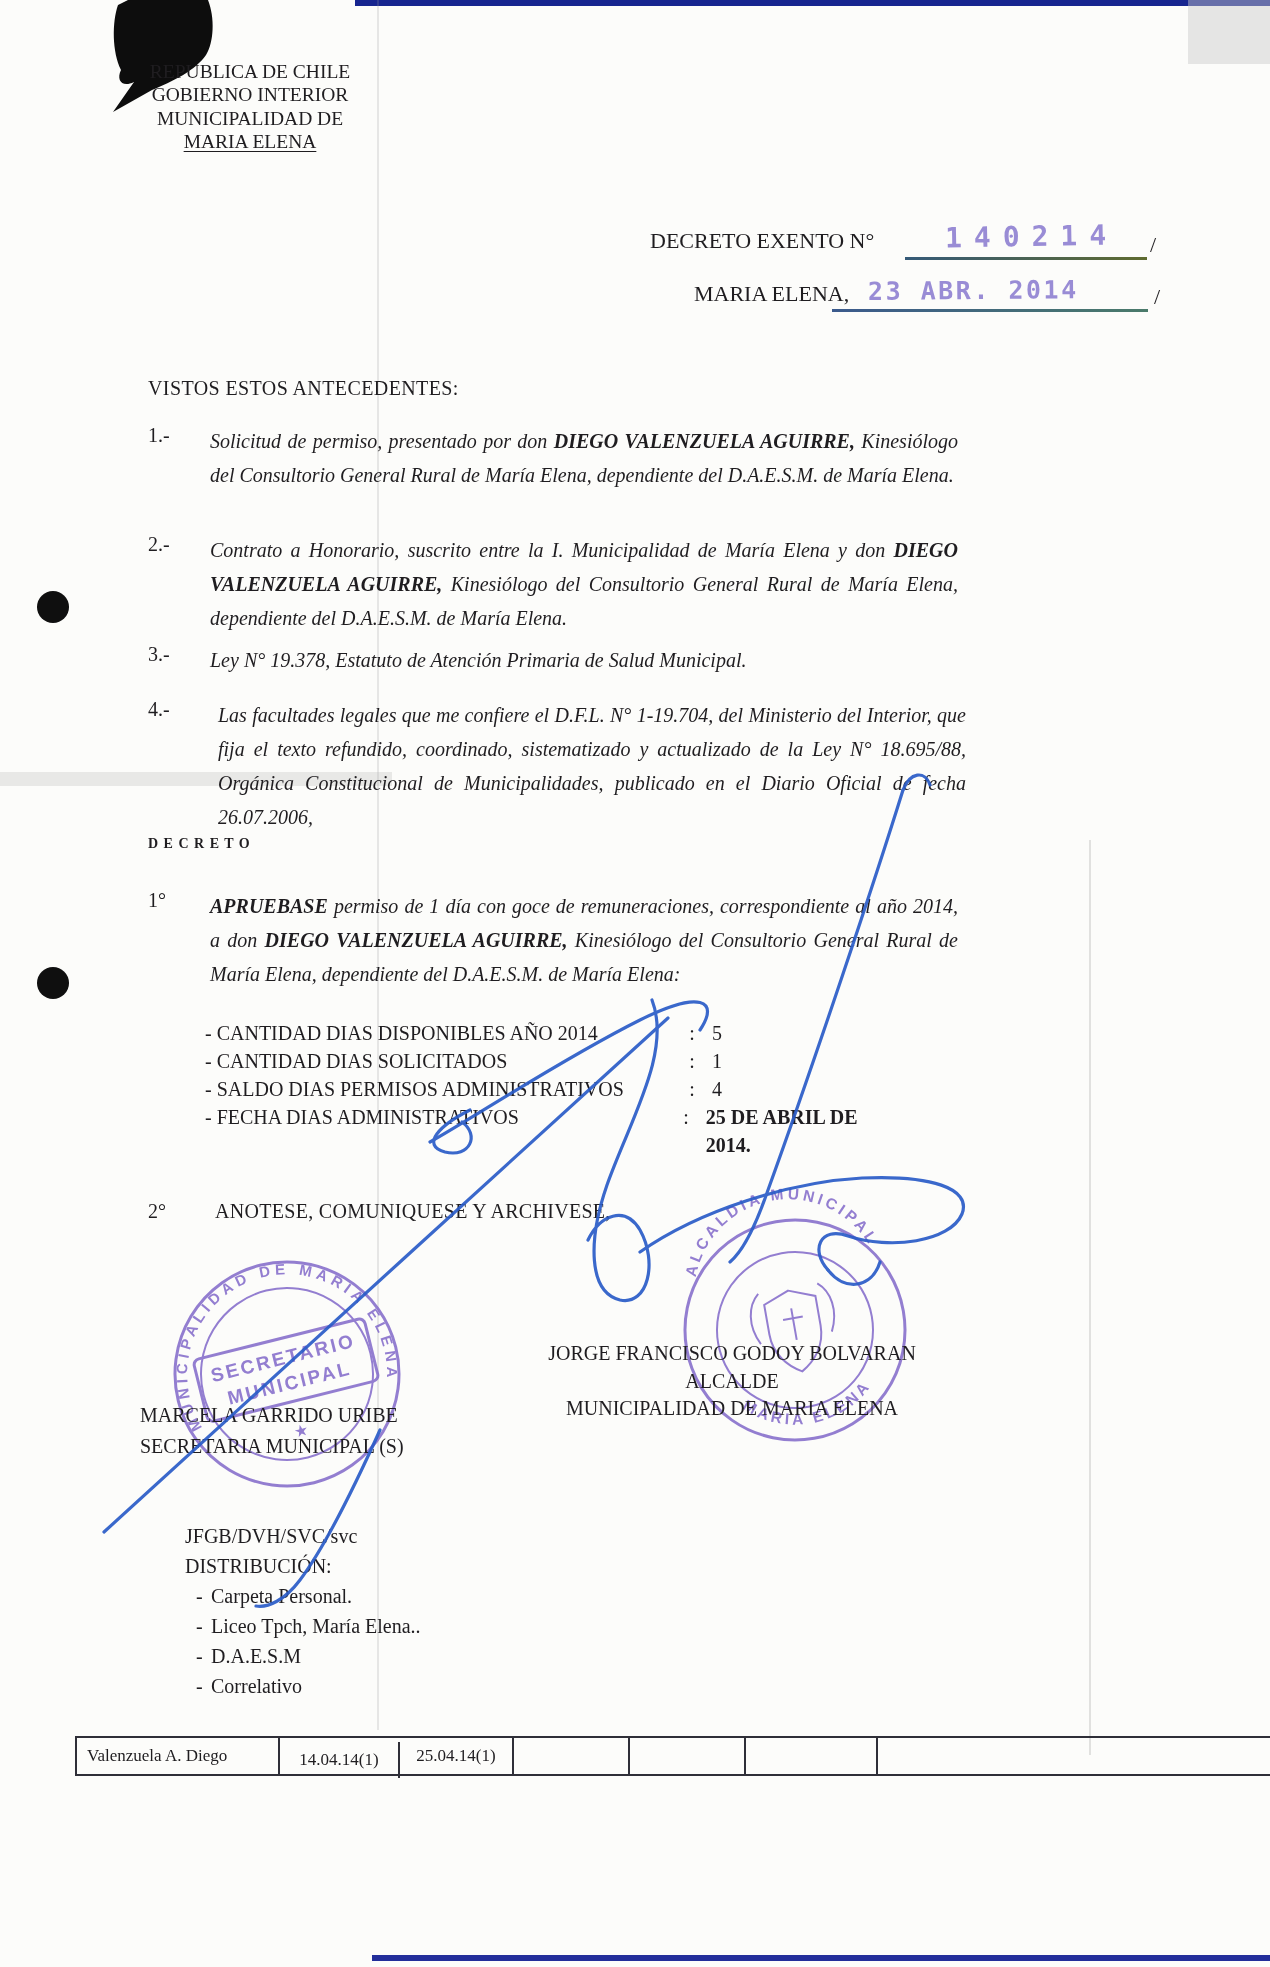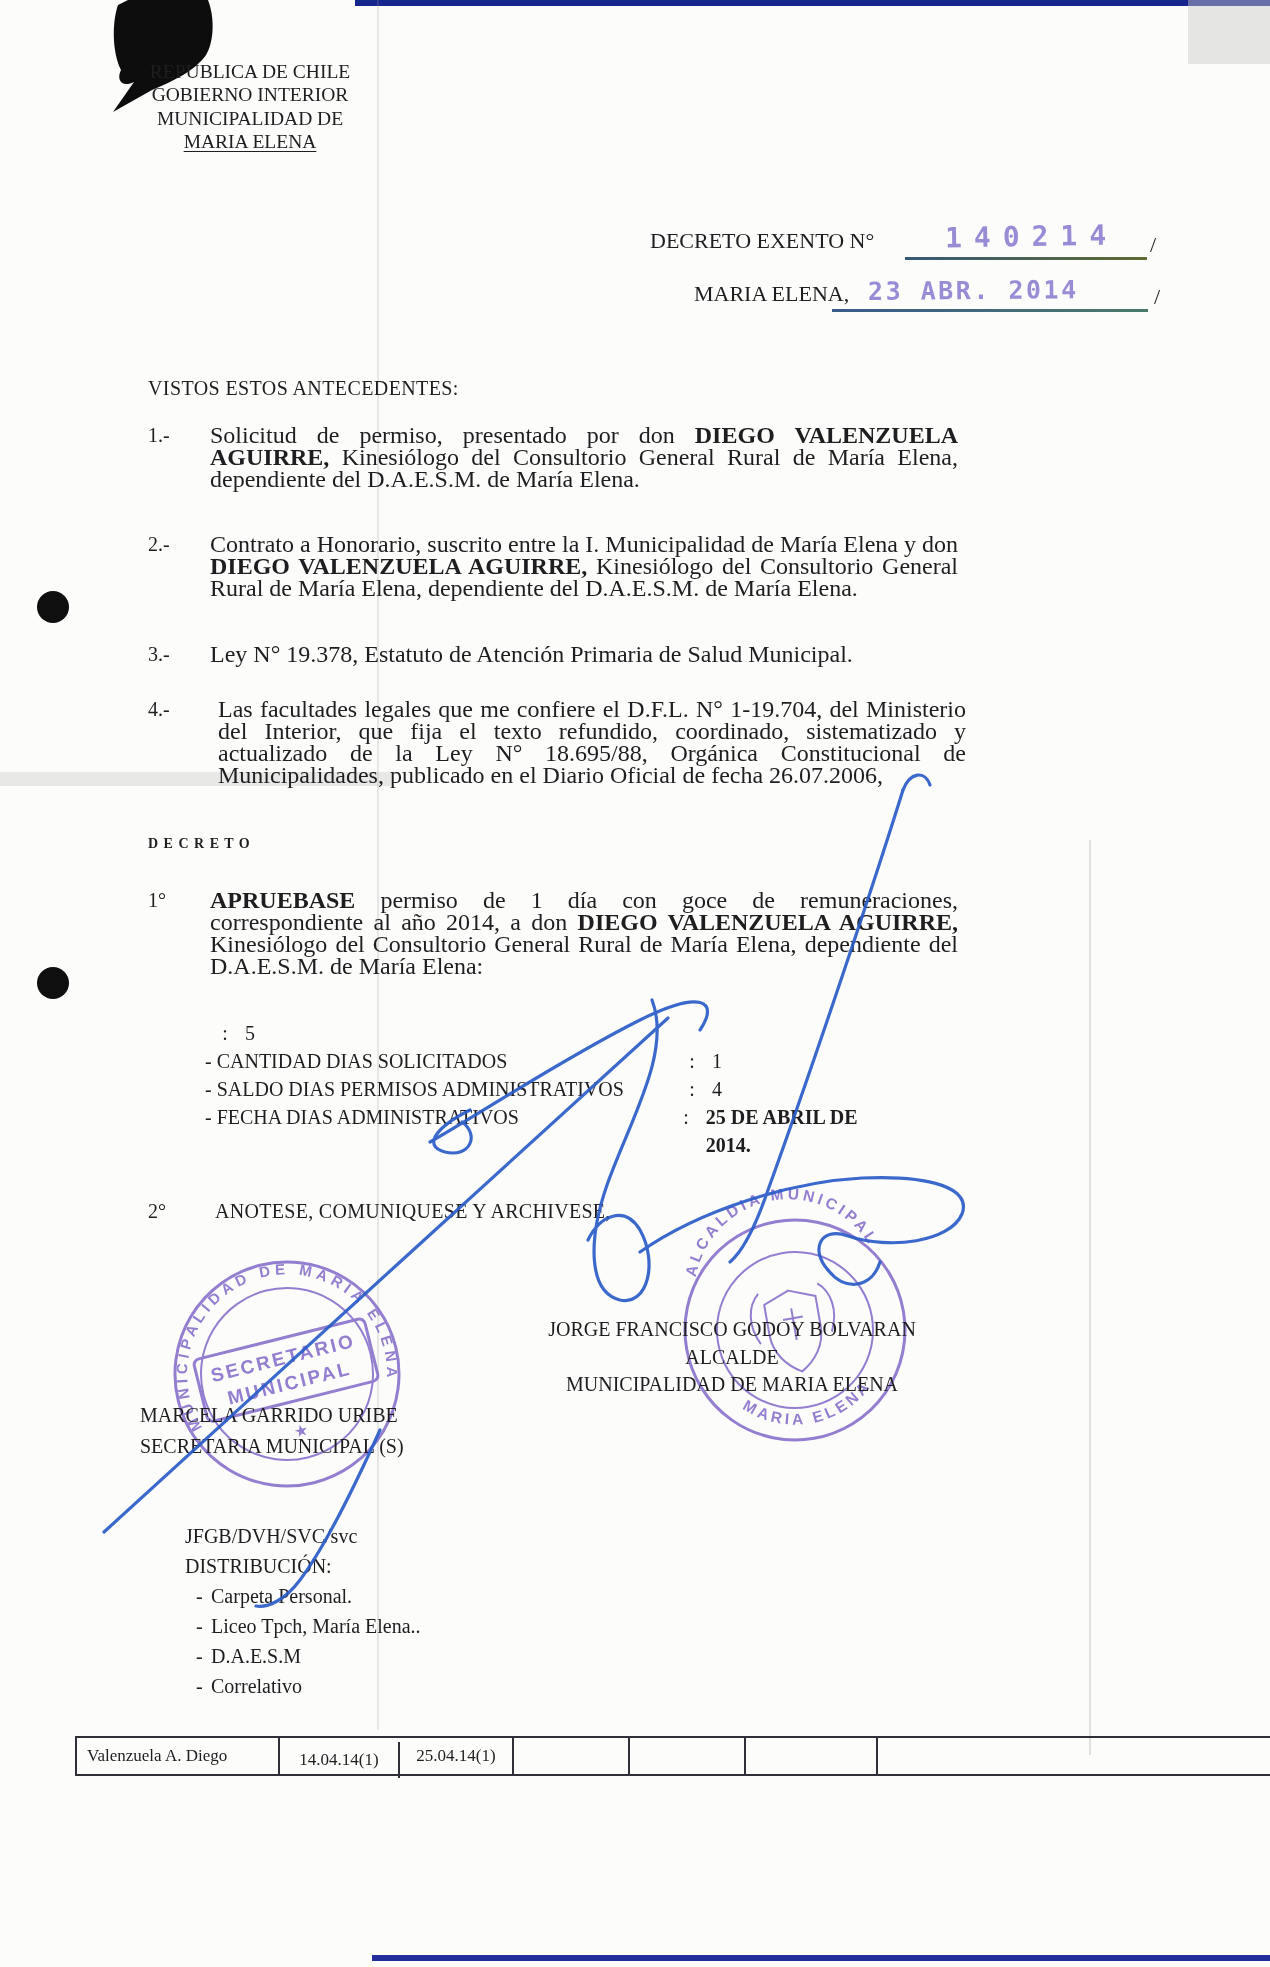--- a/index.html
+++ b/index.html
@@ -2,28 +2,28 @@
 <html><head>
 <meta charset="utf-8">
 <style>
   html,body{margin:0;padding:0;}
   body{
     width:1270px;height:1967px;position:relative;background:#fcfcfa;
     font-family:"Liberation Serif",serif;color:#1f1d20;overflow:hidden;
   }
   .abs{position:absolute;}
   .serif{font-family:"Liberation Serif",serif;}
-  .para{font-size:24px;line-height:22px;text-align:justify;}
+  .para{font-size:20px;line-height:34px;text-align:justify;font-style:italic;}
   .num{font-size:20px;}
   b,.bold{font-weight:bold;}
   .stampnum{
     font-family:"DejaVu Sans Mono",monospace;font-weight:bold;color:#8f80d2;
     opacity:.9;white-space:nowrap;
   }
-  .sig-center{text-align:center;font-size:20px;line-height:27.5px;}
+  .sig-center{text-align:center;font-size:20px;line-height:27.5px;margin-top:24px;}
   .footerline{font-size:20px;line-height:30px;}
   .dist-item{display:flex;font-size:20px;line-height:30px;}
   .dist-dash{width:26px;padding-left:11px;box-sizing:border-box;}
   .track{
     display:flex;border:2px solid #2f2f38;box-sizing:border-box;background:transparent;
     font-size:17px;align-items:center;
   }
   .track .cell{border-right:2px solid #2f2f38;height:100%;display:flex;align-items:center;
     justify-content:center;box-sizing:border-box;}
   .track .cell:last-child{border-right:none;}
@@ -129,20 +129,21 @@
 
 <div class="abs serif bold" style="left:148px;top:836px;font-size:14px;letter-spacing:1px;">D E C R E T O</div>
 
 <div class="abs serif num" style="left:148px;top:889px;">1°</div>
 <div class="abs serif para" style="left:210px;top:889px;width:748px;">
   <b>APRUEBASE</b><span> permiso de 1 día con goce de remuneraciones, correspondiente al año 2014, a don </span><b>DIEGO VALENZUELA AGUIRRE,</b><span> Kinesiólogo del Consultorio General Rural de María Elena, dependiente del D.A.E.S.M. de María Elena:</span>
 </div>
 
 <div class="abs" style="left:205px;top:1019px;width:700px;font-size:20px;line-height:28px;">
   <div style="display:flex;">
+    <span style="width:467px;">- CANTIDAD DIAS DISPONIBLES AÑO 2014</span>
     <span style="width:40px;text-align:center;">:</span>
     <span>5</span>
   </div>
   <div style="display:flex;">
     <span style="width:467px;">- CANTIDAD DIAS SOLICITADOS</span>
     <span style="width:40px;text-align:center;">:</span>
     <span>1</span>
   </div>
   <div style="display:flex;">
     <span style="width:467px;">- SALDO DIAS PERMISOS ADMINISTRATIVOS</span>

